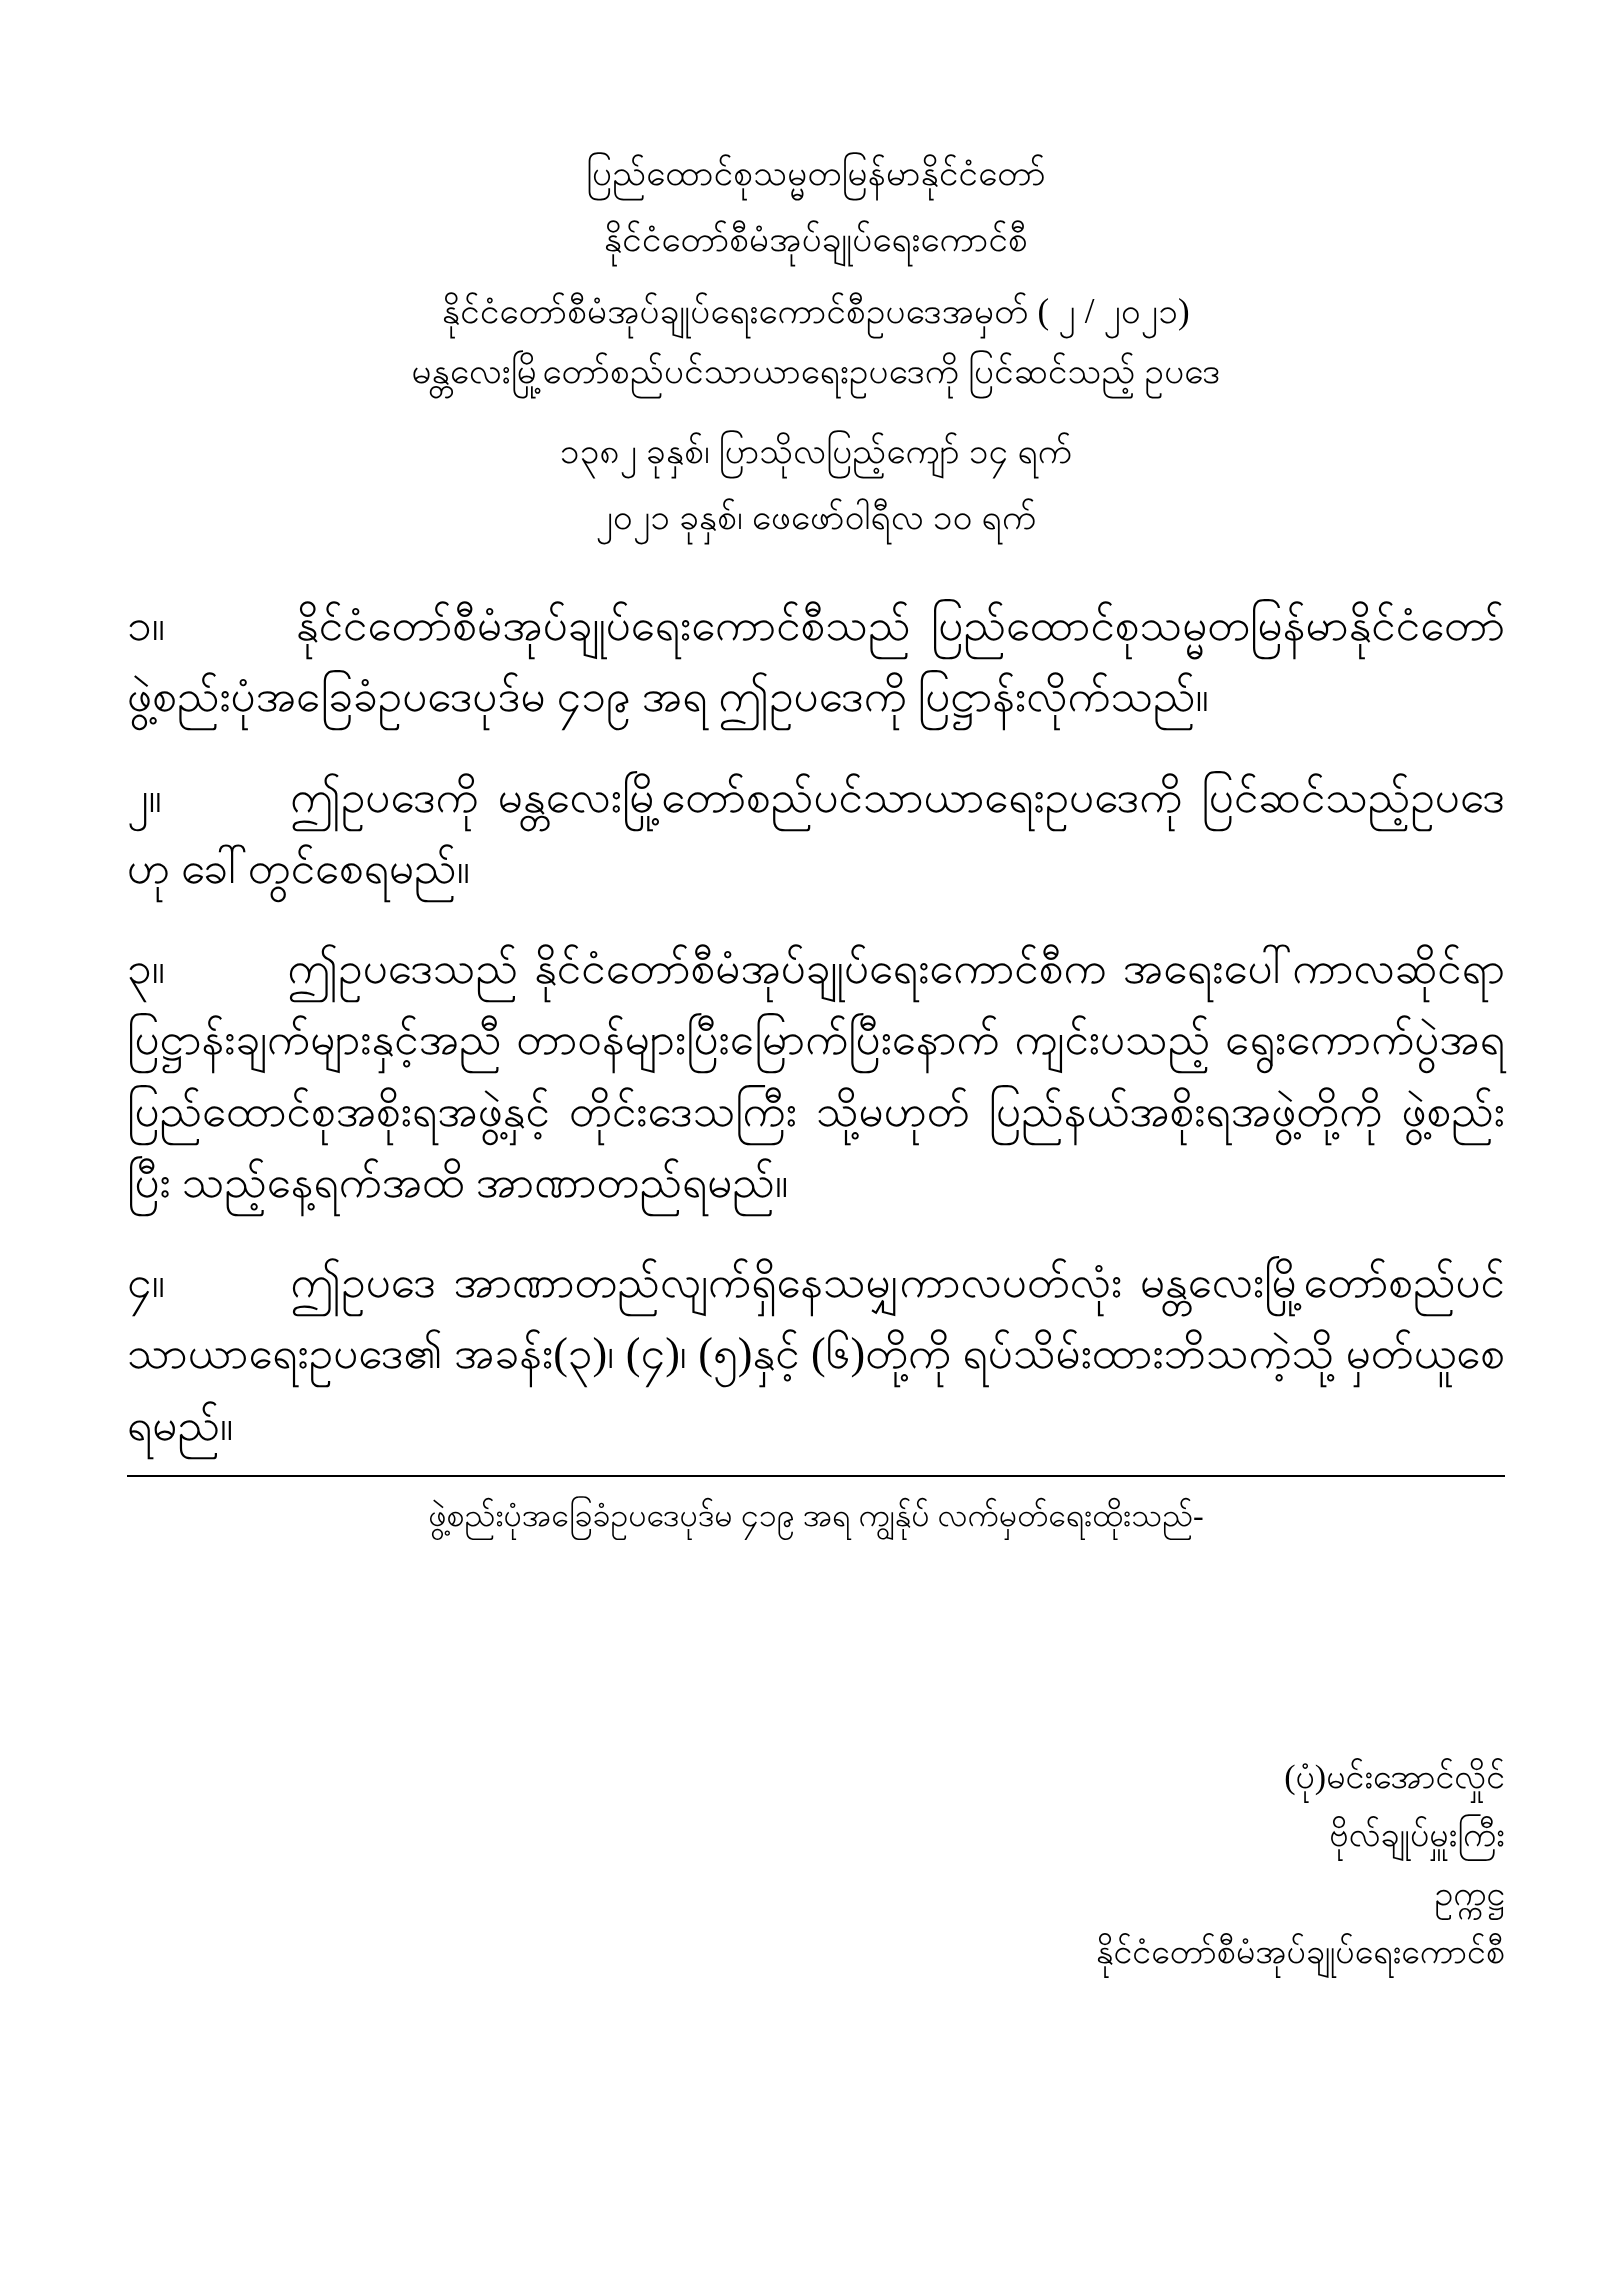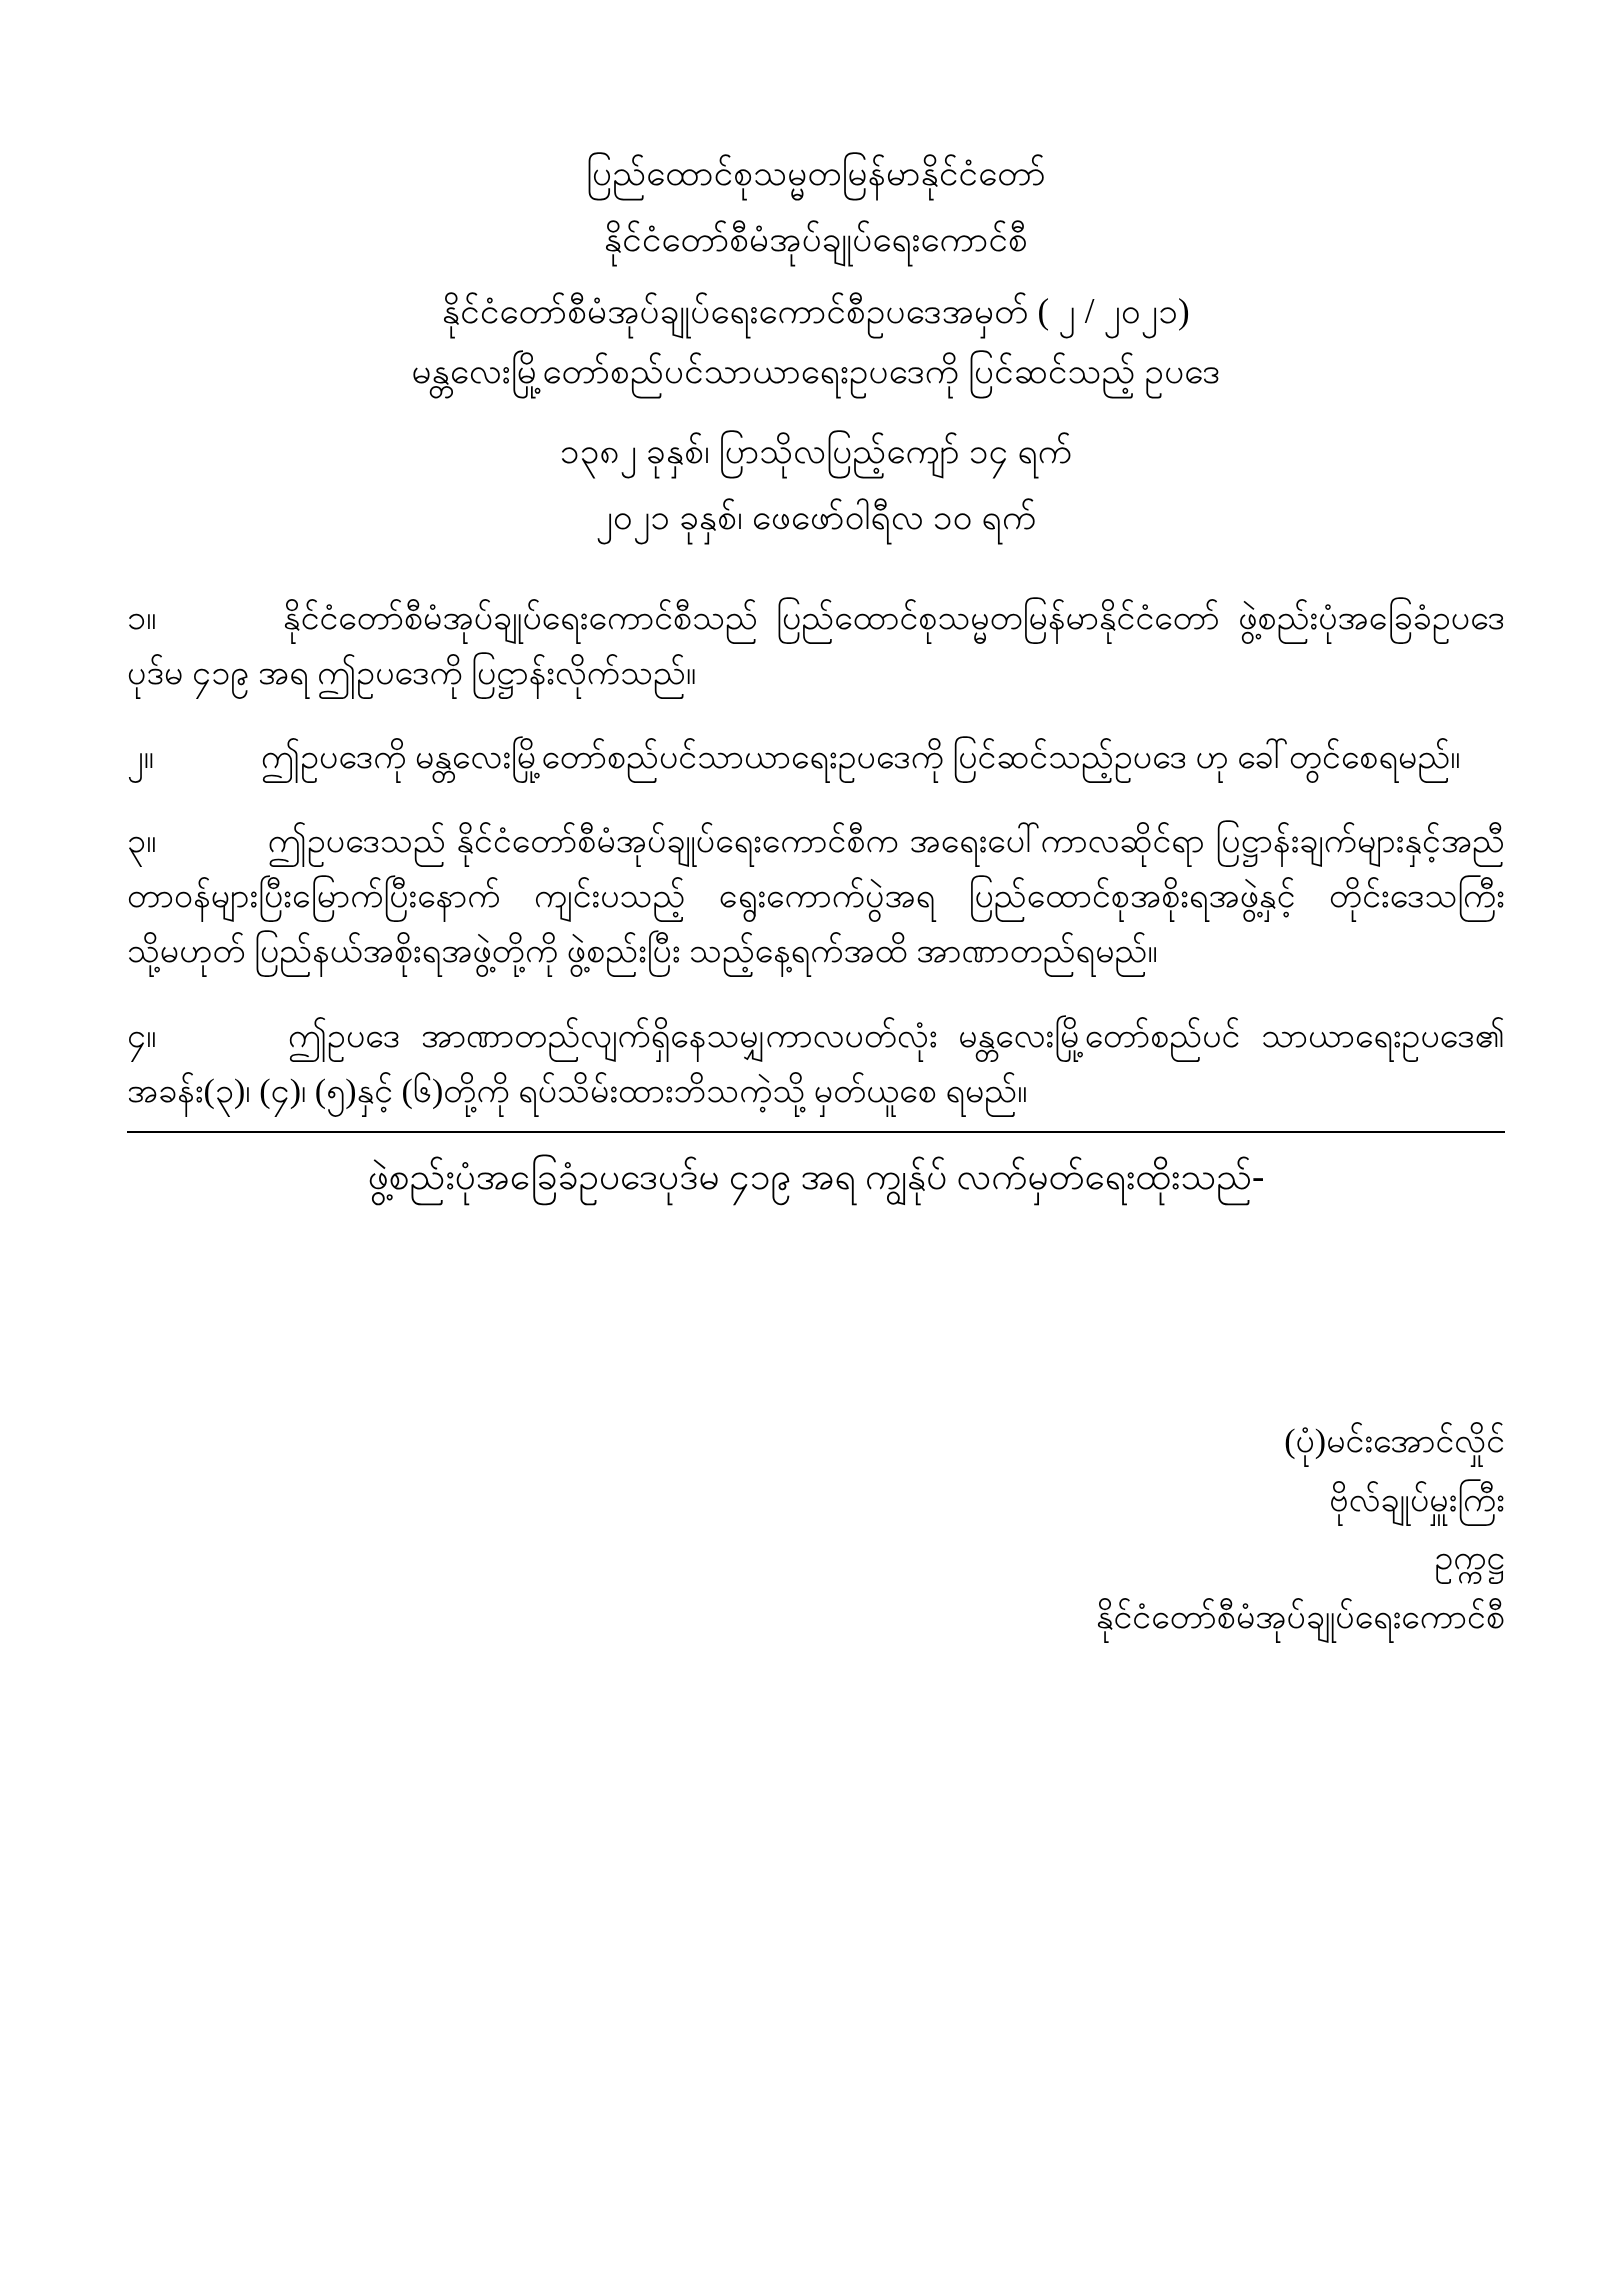--- a/index.html
+++ b/index.html
@@ -35,21 +35,21 @@
   .header-line.l2 { margin-bottom: 17.6px; }
   .header-line.l3 { margin-bottom: 5.9px; }
   .header-line.l4 { margin-bottom: 25.5px; }
   .header-line.l5 { margin-bottom: 11.8px; margin-top: 6px; }
   .header-line.l6 { margin-bottom: 0; }
 
   .body-block {
     margin-top: 45px;
   }
   .para {
-    font-size: 34px;
+    font-size: 44px;
     line-height: 1.62;
     text-align: justify;
     text-justify: inter-word;
     margin-bottom: 25.5px;
     position: relative;
   }
   .para .num {
     display: inline-block;
   }
   .para .indent {
@@ -61,21 +61,21 @@
   .para.p3 { margin-bottom: 29px; }
   .para.p4 { margin-bottom: 13.7px; }
 
   .rule {
     border: none;
     border-top: 2px solid #000;
     margin: 9.8px 0 13.7px 0;
     width: 100%;
   }
   .signature-note {
-    font-size: 37px;
+    font-size: 32px;
     line-height: 1.6;
     text-align: center;
     margin-bottom: 9.8px;
   }
   .sign-block {
     margin-top: 206px;
     text-align: right;
     padding-left: 451px;
   }
   .sign-line {

